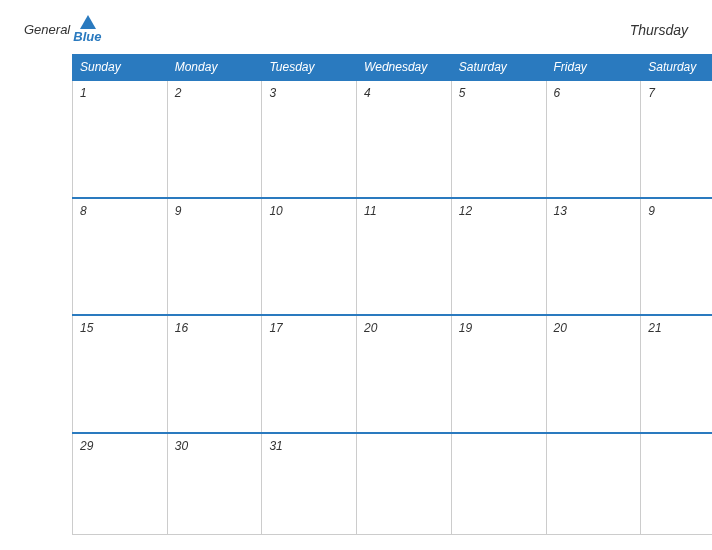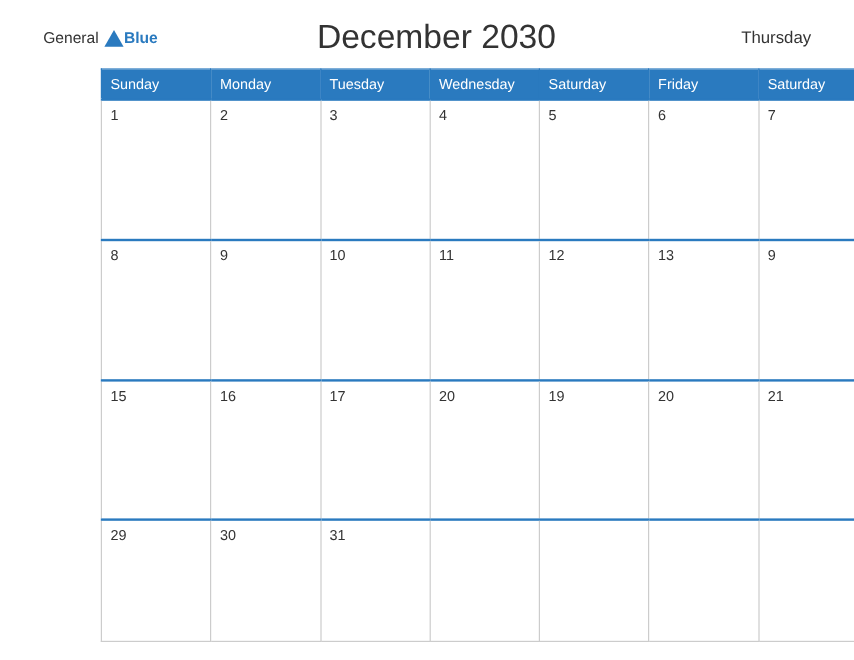--- a/index.html
+++ b/index.html
@@ -6,23 +6,24 @@
     body {
       width: 712px;
       height: 550px;
       font-family: Arial, sans-serif;
       background: #fff;
       overflow: hidden;
     }
     .page {
       width: 712px;
       height: 550px;
-      padding: 15px 36px;
+      padding: 15px 24px;
       display: flex;
       flex-direction: column;
+      font-style: italic;
     }
     .header {
       display: flex;
       align-items: center;
       justify-content: space-between;
       margin-bottom: 10px;
     }
     .logo {
       display: flex;
       align-items: center;
@@ -106,28 +107,27 @@
       height: 65px;
     }
   </style>
 </head>
 <body>
 
 <div class="page">
   <div class="header">
     <div class="logo">
       <span class="logo-text-general">General</span>
-      <div style="display:flex; flex-direction:row; align-items:flex-end; margin-left:1px;">
+      <div style="display:flex; flex-direction:column; align-items:center; margin-left:1px;">
         <div style="display:flex; align-items:center;">
           <div class="logo-triangle"></div>
         </div>
         <span class="logo-text-blue">Blue</span>
       </div>
     </div>
-    <div class="title">December 2030</div>
     <div class="region">Thursday</div>
   </div>
 
   <table class="calendar">
     <thead>
       <tr>
         <th>Sunday</th>
         <th>Monday</th>
         <th>Tuesday</th>
         <th>Wednesday</th>

